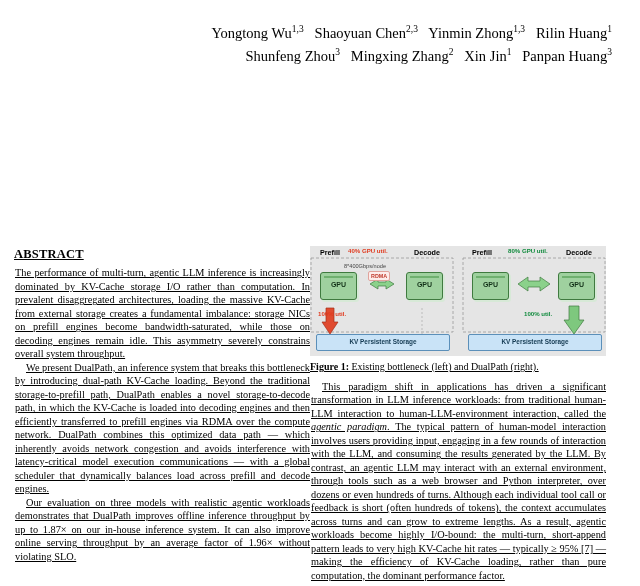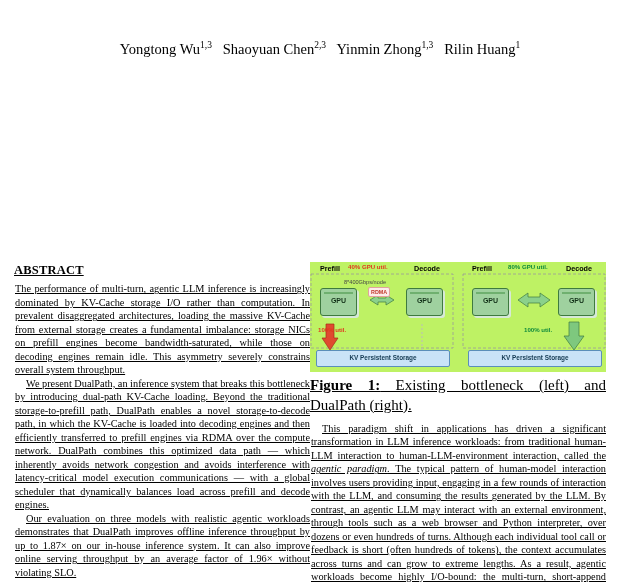--- a/index.html
+++ b/index.html
@@ -23,22 +23,22 @@
   }
   .title {
     text-align: center;
     font-size: 23px;
     font-weight: bold;
     line-height: 1.22;
     margin: 26px 34px 0 34px;
     letter-spacing: -0.1px;
   }
   .authors {
-    text-align: center;
-    margin: 38px 28px 0 28px;
+    text-align: right;
+    margin: 22px 28px 0 28px;
     font-size: 14.5px;
     line-height: 1.62;
   }
   .authors sup { font-size: 9.5px; }
   .affils {
     text-align: center;
     margin: 13px 24px 0 24px;
     font-size: 11px;
   }
   .affils sup { font-size: 8px; }
@@ -66,21 +66,21 @@
   .col p { margin: 0 0 0 1px; text-indent: 0; }
   .col p.ind { text-indent: 11px; }
   .figwrap {
     border: 0;
     margin: 0 0 6px 0;
   }
   .figure {
     width: 296px;
     height: 110px;
     position: relative;
-    background: #bef264;
+    background: #e5e5e5;
   }
   .panel {
     position: absolute;
     top: 0;
     width: 144px;
     height: 110px;
   }
   .panel.left { left: 0; }
   .panel.right { left: 152px; }
   .panel-inner {
@@ -146,38 +146,41 @@
     font-family: "Liberation Sans", sans-serif;
     font-size: 5.4px;
     font-weight: bold;
     color: #c0392b;
     background: #fdecea;
     border: 0.8px solid #e0a39c;
     border-radius: 2px;
     padding: 0.5px 2px;
   }
   .fig-caption {
-    font-size: 15px;
+    font-size: 10px;
     line-height: 1.3;
     margin: 4px 0 7px 0;
     text-align: justify;
   }
   .fig-caption b { font-weight: bold; }
   .it { font-style: italic; }
   svg { display: block; }
 </style>
 </head>
 <body>
 
 <div class="page">
 
 
   <div class="authors">
     <div>
       Yongtong Wu<sup>1,3</sup>&nbsp;&nbsp; Shaoyuan Chen<sup>2,3</sup>&nbsp;&nbsp; Yinmin Zhong<sup>1,3</sup>&nbsp;&nbsp; Rilin Huang<sup>1</sup>
+    </div>
+    <div>
+      Shunfeng Zhou<sup>3</sup>&nbsp;&nbsp; Mingxing Zhang<sup>2</sup>&nbsp;&nbsp; Xin Jin<sup>1</sup>&nbsp;&nbsp; Panpan Huang<sup>3</sup>
     </div>
   </div>
 
 
   <div class="columns">
 
     <div class="col">
       <div class="sec-head">ABSTRACT</div>
       <p>The performance of multi-turn, agentic LLM inference is increasingly dominated by KV-Cache storage I/O rather than computation. In prevalent disaggregated architectures, loading the massive KV-Cache from external storage creates a fundamental imbalance: storage NICs on prefill engines become bandwidth-saturated, while those on decoding engines remain idle. This asymmetry severely constrains overall system throughput.</p>
       <p class="ind">We present DualPath, an inference system that breaks this bottleneck by introducing dual-path KV-Cache loading. Beyond the traditional storage-to-prefill path, DualPath enables a novel storage-to-decode path, in which the KV-Cache is loaded into decoding engines and then efficiently transferred to prefill engines via RDMA over the compute network. DualPath combines this optimized data path — which inherently avoids network congestion and avoids interference with latency-critical model execution communications — with a global scheduler that dynamically balances load across prefill and decode engines.</p>

